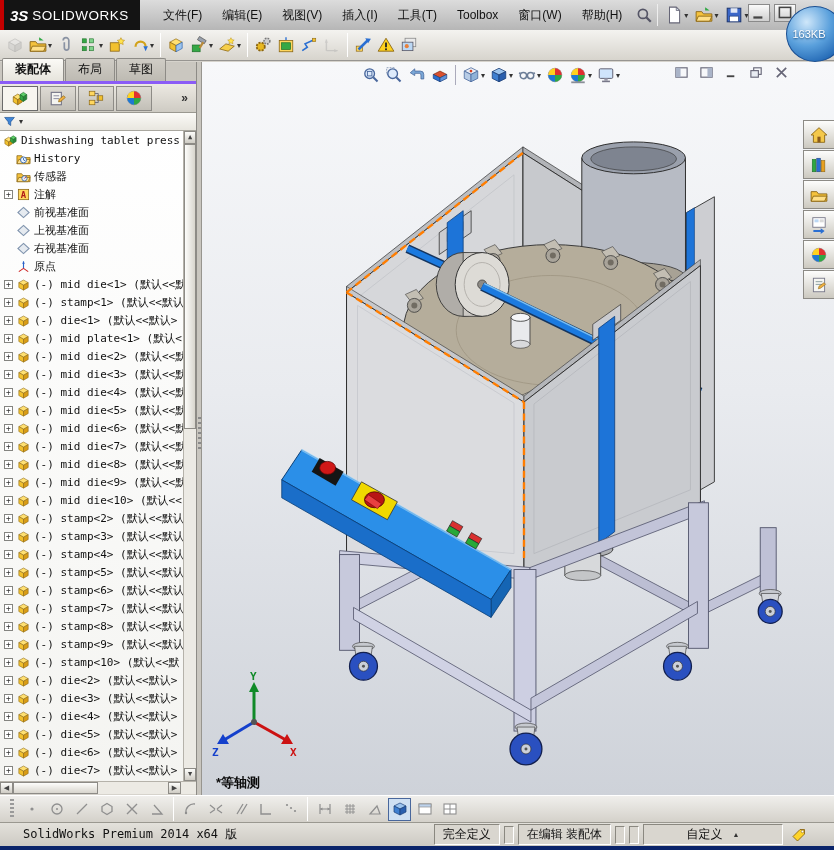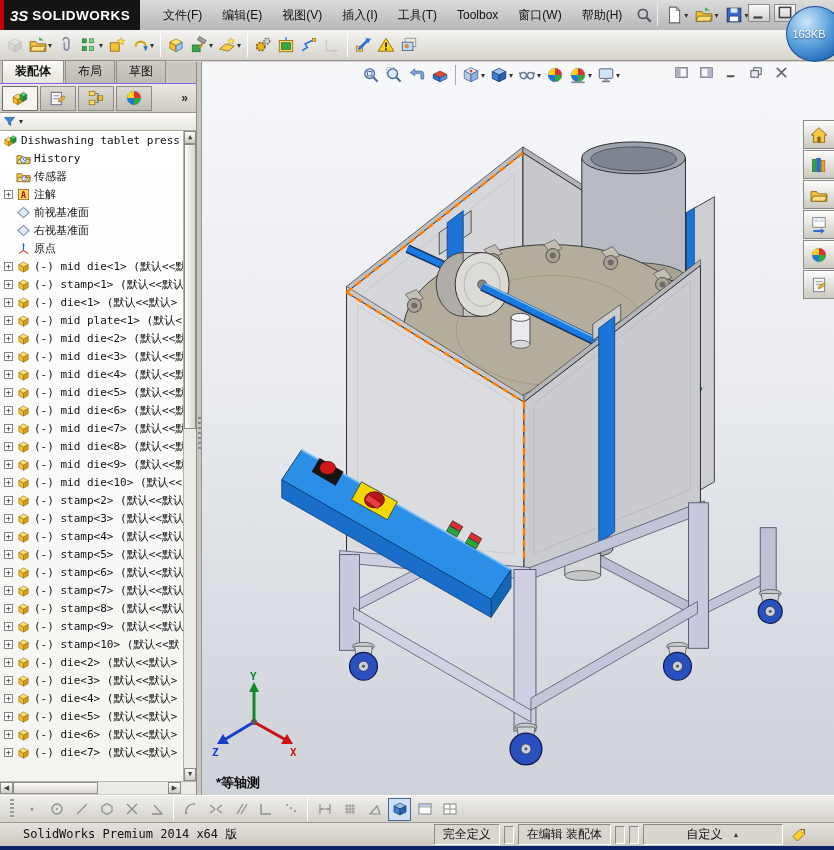--- a/index.html
+++ b/index.html
@@ -5,21 +5,21 @@
   html,body{margin:0;padding:0;background:#888;}
   *{box-sizing:border-box;}
   .app{position:relative;width:834px;height:850px;overflow:hidden;background:#d6d3cc;
        font-family:"Liberation Sans",sans-serif;font-size:12px;color:#111;}
   
   .titlebar{position:absolute;left:0;top:0;width:834px;height:30px;
     background:linear-gradient(#dcdcdc,#b6b6b6);display:flex;align-items:center;}
   .logo-box{width:140px;height:30px;background:#141414;display:flex;align-items:center;
     border-left:4px solid #c40000;padding-left:6px;gap:4px;flex:none;}
   .logo-mark{color:#fff;font-style:italic;font-weight:bold;font-size:15px;}
-  .logo-text{color:#fff;font-weight:bold;font-size:13.5px;letter-spacing:.5px;}
+  .logo-text{color:#fff;font-weight:normal;font-size:13.5px;letter-spacing:.5px;}
   .menus{display:flex;align-items:center;margin-left:14px;gap:2px;}
   .menu-item{padding:3px 9px;cursor:default;}
   .menu-search{margin-left:4px;display:flex;align-items:center;}
   .qsep{width:1px;height:22px;background:#9a9a9a;border-right:1px solid #eee;margin:0 4px;}
   .quick{display:flex;align-items:center;gap:1px;}
   .qbtn{display:flex;align-items:center;padding:2px 3px;}
   .caret{font-size:8px;color:#333;margin-left:1px;}
   .winbtns{position:absolute;right:38px;top:4px;display:flex;gap:4px;}
   .wbtn{width:22px;height:18px;background:linear-gradient(#fafafa,#cfcfcf);
     border:1px solid #8a8a8a;display:flex;align-items:center;justify-content:center;}
@@ -33,21 +33,21 @@
     display:flex;align-items:center;padding-left:4px;gap:1px;}
   .tbtn{height:26px;display:flex;align-items:center;justify-content:center;padding:0 2px;}
   .tbtn.disabled{opacity:.42;filter:grayscale(.8);}
   .tsep{width:1px;height:24px;background:#a4a29c;border-right:1px solid #fff;margin:0 3px;}
   .ic{display:inline-flex;}
   .ic svg{width:18px;height:18px;}
   
   .panel{position:absolute;left:0;top:62px;width:197px;height:733px;background:#d6d3cc;
     border-right:1px solid #8d8b86;display:flex;flex-direction:column;}
   .tabs-row{height:22px;display:flex;align-items:flex-end;background:#cac7c0;
-    border-bottom:1px solid #8b5cf6;padding-left:2px;gap:1px;}
+    border-bottom:3px solid #8b5cf6;padding-left:2px;gap:1px;}
   .ctab{padding:2px 12px 3px;border:1px solid #8d8b86;border-bottom:none;font-size:12px;
     background:linear-gradient(#d0cdc6,#bdbab2);border-radius:2px 2px 0 0;}
   .ctab.active{background:linear-gradient(#fbfaf6,#e6e4dc);font-weight:bold;}
   .fm-tabs{height:29px;background:linear-gradient(#ece9e2,#cecbc3);display:flex;align-items:center;
     padding:1px 2px;gap:2px;border-bottom:1px solid #9a9890;}
   .fmtab{width:36px;height:25px;border:1px solid #8d8b86;display:flex;align-items:center;
     justify-content:center;background:linear-gradient(#dedbd4,#c2bfb7);}
   .fmtab.active{background:#f7f5ef;border-color:#6a6a6a;}
   .fm-overflow{margin-left:auto;padding-right:6px;font-weight:bold;color:#333;}
   .filter-row{height:18px;background:linear-gradient(#fbfaf7,#e8e6df);border-bottom:1px solid #a9a79f;
@@ -479,20 +479,29 @@
           </span>
           <span>前视基准面</span>
         </div>
         <div class="trow">
           <span class="noexp"></span>
           <span class="ti">
             <svg viewBox="0 0 16 16">
               <polygon points="8,2.5 14,8 8,13.5 2,8" fill="rgba(160,180,205,.25)" stroke="#7f93ad" stroke-width="1.1"></polygon>
             </svg>
           </span>
+          <span>上视基准面</span>
+        </div>
+        <div class="trow">
+          <span class="noexp"></span>
+          <span class="ti">
+            <svg viewBox="0 0 16 16">
+              <polygon points="8,2.5 14,8 8,13.5 2,8" fill="rgba(160,180,205,.25)" stroke="#7f93ad" stroke-width="1.1"></polygon>
+            </svg>
+          </span>
           <span>右视基准面</span>
         </div>
         <div class="trow">
           <span class="noexp"></span>
           <span class="ti">
             <svg viewBox="0 0 16 16">
               <path d="M8,2.5 V10" stroke="#2a62c8" stroke-width="1.2"></path>
               <path d="M8,10 L3,13.5 M8,10 L13,13.5" stroke="#c22" stroke-width="1.1" fill="none"></path>
               <path d="M8,2.5 l-1.4,2.6 h2.8 z" fill="#2a62c8"></path>
             </svg>

